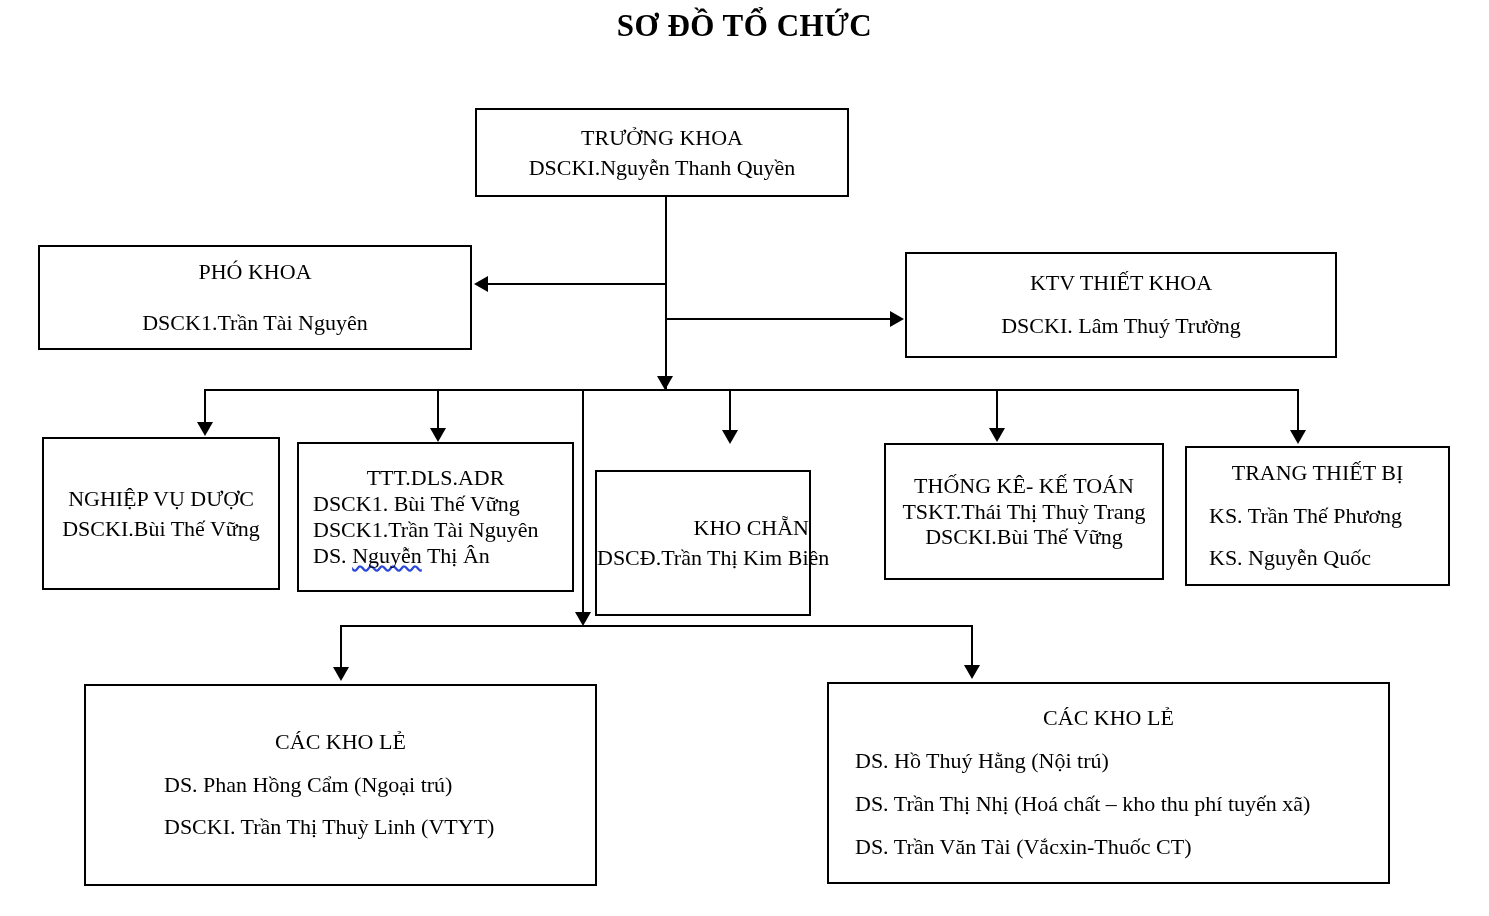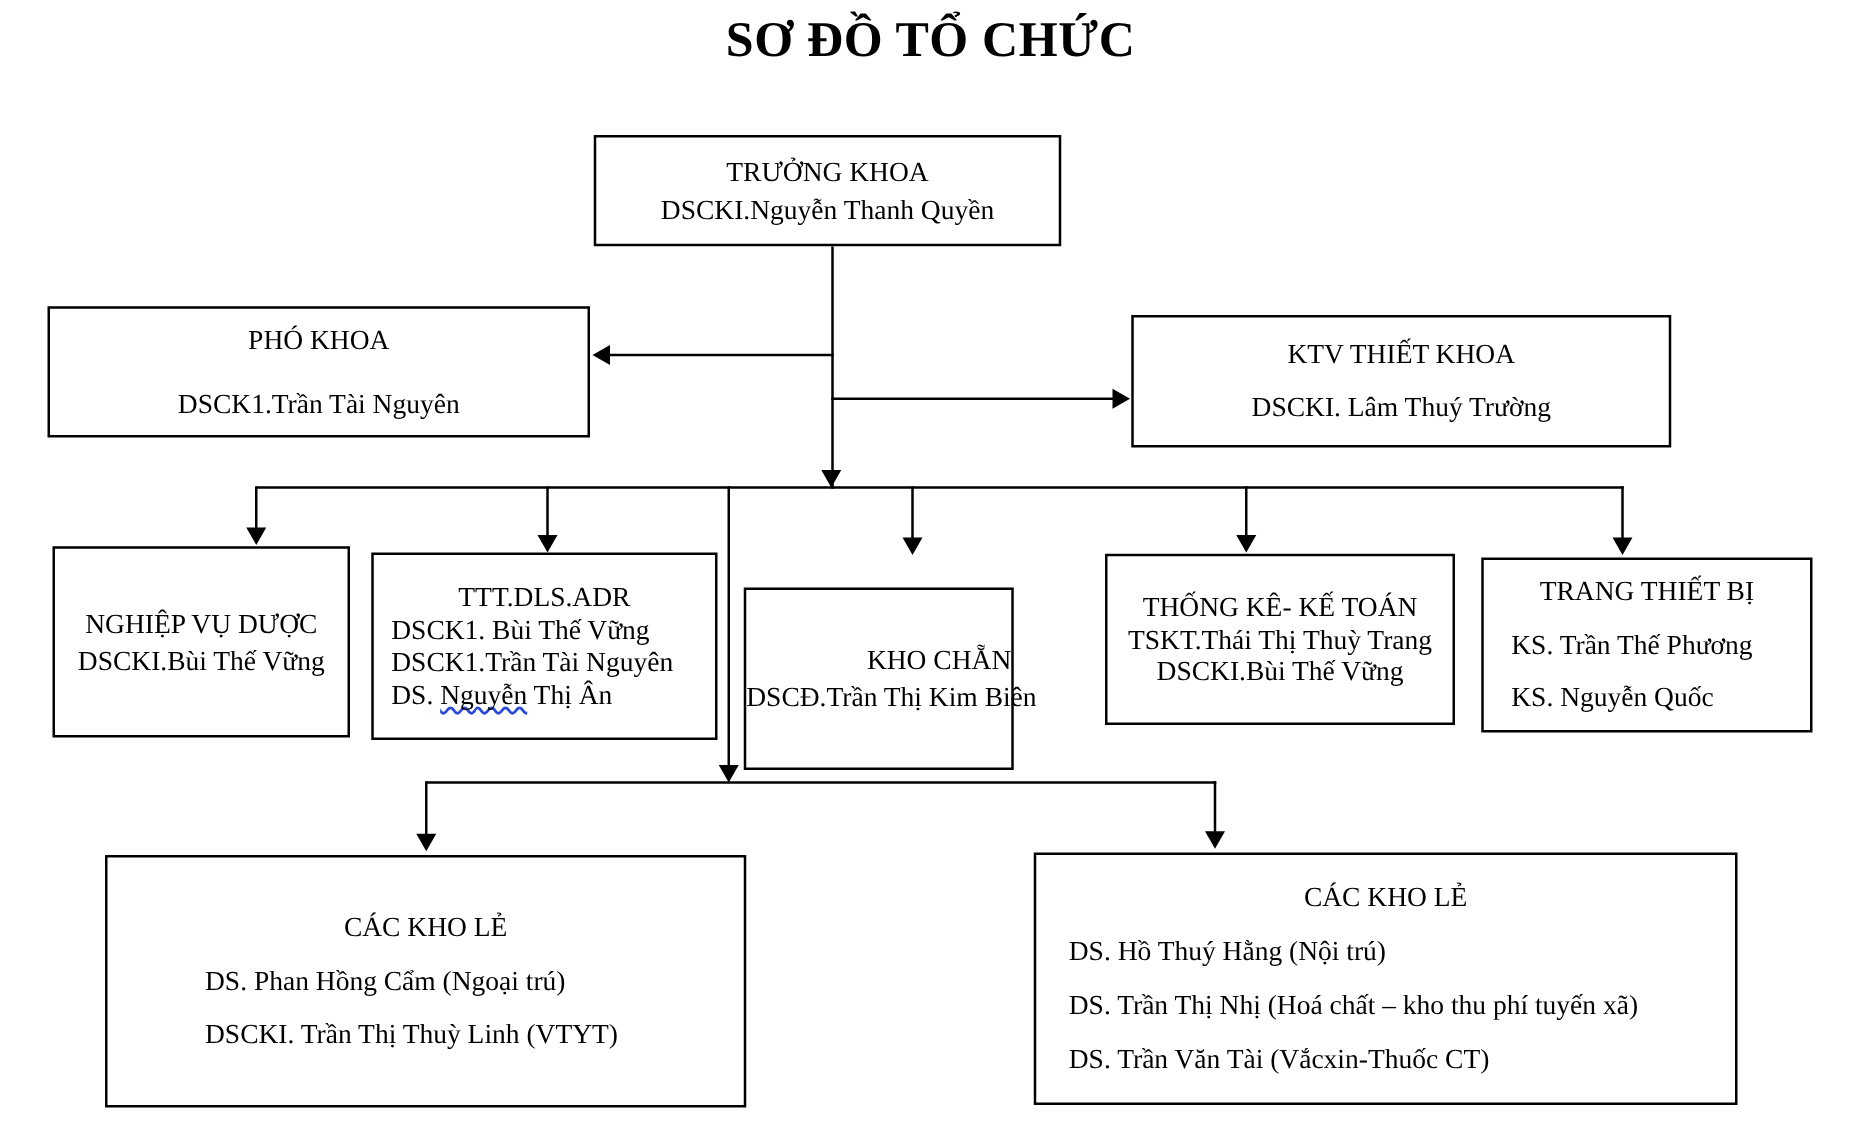--- a/index.html
+++ b/index.html
@@ -17,21 +17,21 @@
     overflow: hidden;
   }
 
   
   .chart-title {
     position: absolute;
     left: 0;
     top: 8px;
     width: 1489px;
     text-align: center;
-    font-size: 40px;
+    font-size: 31px;
     font-weight: bold;
     letter-spacing: 0.5px;
     white-space: nowrap;
   }
 
   
   .node {
     position: absolute;
     box-sizing: border-box;
     border: 2px solid #000000;

